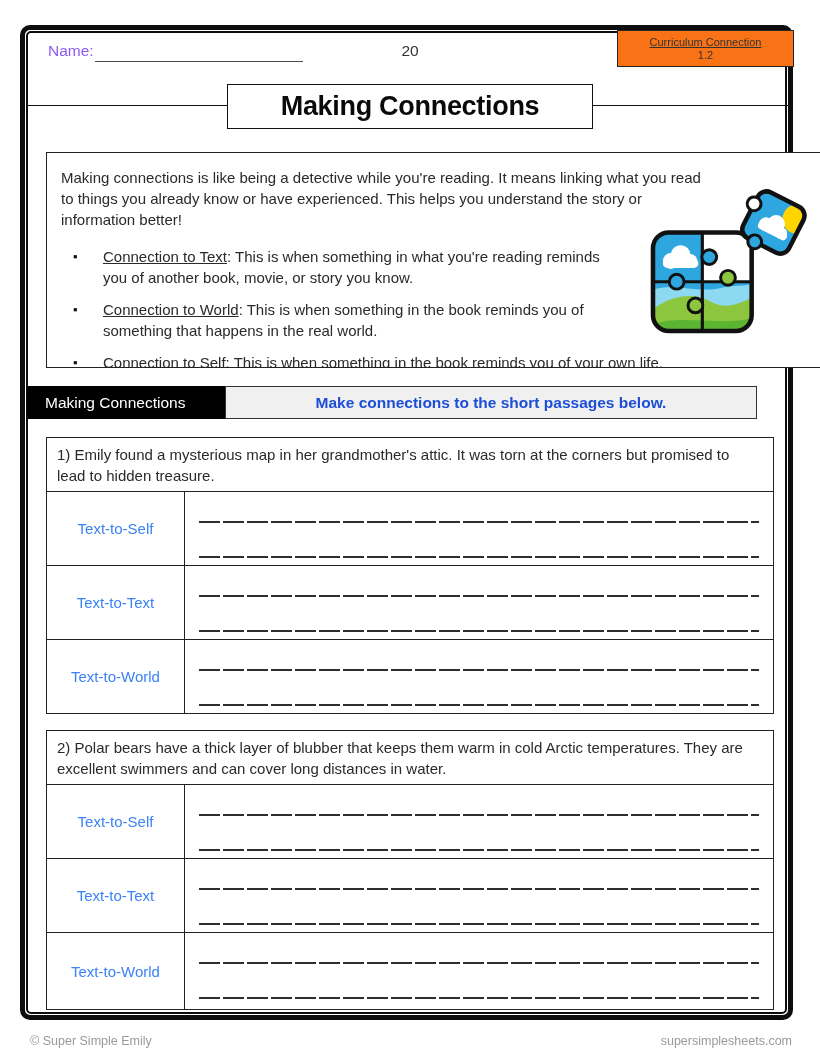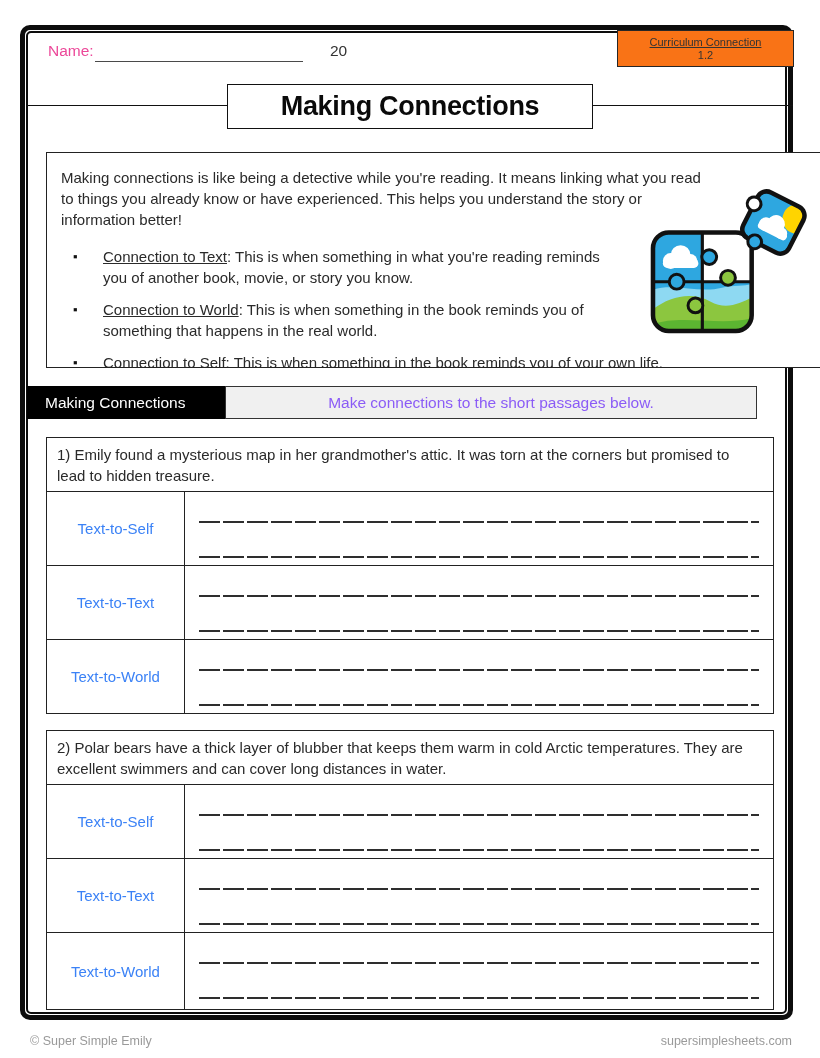--- a/index.html
+++ b/index.html
@@ -7,23 +7,23 @@
     position:relative; width:820px; height:1058px; background:#ffffff;
     font-family:"Liberation Sans","DejaVu Sans",sans-serif; color:#2a2a2a;
     overflow:hidden;
   }
   
   .frame{position:absolute; left:20px; top:25px; width:773px; height:995px;
     border:5px solid #0d0d0d; border-radius:10px; box-sizing:border-box;}
   .frame-inner{position:absolute; inset:1px; border:2px solid #0d0d0d; border-radius:5px;}
 
   
-  .name-label{position:absolute; left:48px; top:42px; font-size:15.5px; color:#ec4899;text-align:right;}
+  .name-label{position:absolute; left:48px; top:42px; font-size:15.5px; color:#8b5cf6;text-align:right;}
   .name-line{position:absolute; left:95px; top:61px; width:208px; border-bottom:1.7px solid #4a4a4a;}
-  .page-number{position:absolute; left:330px; top:42px; width:160px; text-align:left; font-size:15.5px; color:#333;}
+  .page-number{position:absolute; left:330px; top:42px; width:160px; text-align:center; font-size:15.5px; color:#333;}
   .curriculum-box{position:absolute; left:617px; top:30px; width:177px; height:37px; box-sizing:border-box;
     background:#f97316; border:1.7px solid #262626; display:flex; flex-direction:column; align-items:center; justify-content:center; z-index:3;}
   .curriculum-box .cc-label{font-size:11px; color:#333; text-decoration:underline;}
   .curriculum-box .cc-value{font-size:11px; color:#333; margin-top:1px;}
 
   
   .title-rule{position:absolute; left:27px; top:105px; width:766px; border-top:1.7px solid #111; z-index:1;}
   .title-box{position:absolute; left:227px; top:84px; width:366px; height:45px; box-sizing:border-box;
     background:#fff; border:1.7px solid #111; z-index:2; display:flex; align-items:center; justify-content:center;}
   .title-box h1{margin:0; font-size:27px; font-weight:700; letter-spacing:-0.3px; color:#0a0a0a;}
@@ -36,22 +36,22 @@
   .intro-bullets li{position:relative; padding-left:42px; margin-bottom:11px; font-size:15px; line-height:21px;}
   .intro-bullets li::before{content:"▪"; position:absolute; left:12px; top:0; font-size:13px; color:#111;}
   .intro-bullets li.narrow{width:505px;}
   .bullet-label{text-decoration:underline;}
   .illustration{position:absolute; right:12px; top:34px; width:166px; height:150px;}
 
   
   .banner-black{position:absolute; left:27px; top:386px; width:198px; height:33px; background:#000;
     color:#fff; font-size:15.5px; line-height:33px; padding-left:18px; box-sizing:border-box; z-index:2;}
   .banner-gray{position:absolute; left:225px; top:386px; width:532px; height:33px; box-sizing:border-box;
-    background:#f0f0f0; border:1.7px solid #333; color:#8b5cf6; font-size:15.5px;
-    display:flex; align-items:center; justify-content:center; z-index:2;}
+    background:#f0f0f0; border:1.7px solid #333; color:#1d4ed8; font-size:15.5px;
+    display:flex; align-items:center; justify-content:center; z-index:2;font-weight:bold;}
 
   
   .passage-table{position:absolute; left:46px; width:728px; box-sizing:border-box;
     border:1.7px solid #222; background:#fff; z-index:2;}
   .table-1{top:437px;}
   .table-2{top:730px;}
   .prompt{font-size:15px; line-height:21px; padding:6px 12px 5px 10px; box-sizing:border-box;}
   .ans-row{display:flex; height:73px; border-top:1.7px solid #222;}
   .ans-row.tall{height:76px;}
   .label-cell{width:138px; box-sizing:border-box; border-right:1.7px solid #222;

